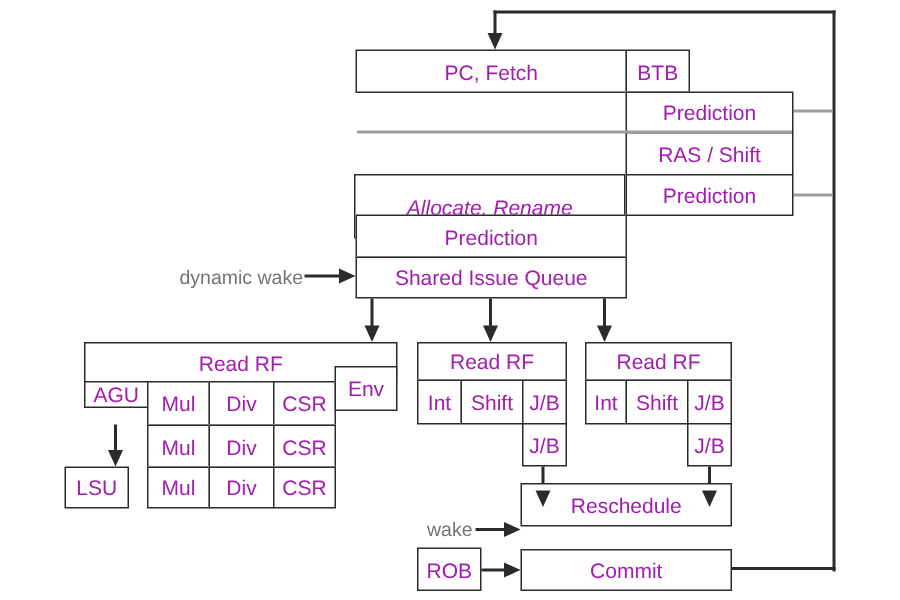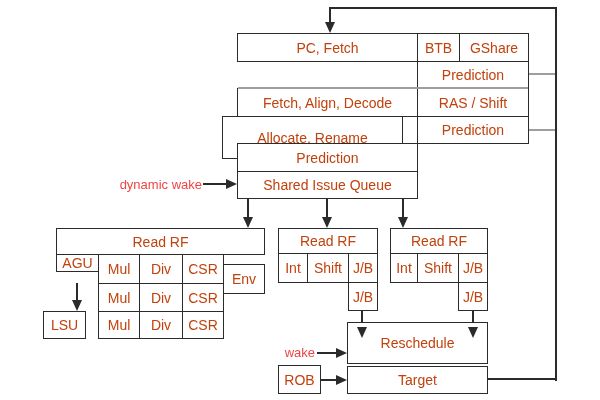--- a/index.html
+++ b/index.html
@@ -3,53 +3,51 @@
 <meta charset="utf-8">
 <style>
   html,body{margin:0;padding:0;background:#ffffff;}
   .canvas{
     position:relative;width:600px;height:400px;background:#ffffff;overflow:hidden;
     font-family:"Liberation Sans","DejaVu Sans",sans-serif;
   }
   .b{
     position:absolute;box-sizing:border-box;border:1px solid #2b2b2b;background:#ffffff;
     display:flex;align-items:center;justify-content:center;
-    font-size:14px;color:#c2410c;white-space:nowrap;z-index:2;line-height:1;
+    font-size:14px;color:#a21caf;white-space:nowrap;z-index:2;line-height:1;
   }
   .hl{position:absolute;height:2px;background:#2b2b2b;z-index:1;}
   .vl{position:absolute;width:2px;background:#2b2b2b;z-index:1;}
   .gray{background:#9e9e9e;}
   .gdiv{position:absolute;background:#9e9e9e;z-index:3;}
   .ah-d{position:absolute;width:0;height:0;border-left:5px solid transparent;
     border-right:5px solid transparent;border-top:11px solid #2b2b2b;z-index:4;}
   .ah-r{position:absolute;width:0;height:0;border-top:5px solid transparent;
     border-bottom:5px solid transparent;border-left:11px solid #2b2b2b;z-index:4;}
-  .lab{position:absolute;font-size:13px;color:#ef4444;z-index:2;text-align:right;line-height:15px;white-space:nowrap;}
+  .lab{position:absolute;font-size:13px;color:#737373;z-index:2;text-align:right;line-height:15px;white-space:nowrap;}
 </style>
 </head>
 <body>
 
 <div class="canvas">
 
   <div class="hl" style="left:329px;top:7px;width:228px;"></div>
   <div class="vl" style="left:555px;top:7px;height:374px;"></div>
   <div class="vl" style="left:329px;top:7px;height:16px;"></div>
   <div class="ah-d" style="left:325px;top:22px;"></div>
   <div class="hl" style="left:488px;top:378px;width:69px;"></div>
   <div class="hl gray" style="left:528px;top:73px;width:27px;"></div>
   <div class="hl gray" style="left:528px;top:129px;width:27px;"></div>
 
   <div class="b" style="left:237px;top:33px;width:181px;height:29px;">PC, Fetch</div>
-  <div class="b" style="left:237px;top:88px;width:181px;height:29px;">Fetch, Align, Decode</div>
-  <div class="b" style="left:222px;top:116px;width:181px;height:43px;">Allocate, Rename</div>
+  <div class="b" style="left:236px;top:116px;width:181px;height:43px;font-style:italic;">Allocate, Rename</div>
   <div class="b" style="left:237px;top:143px;width:181px;height:29px;">Prediction</div>
   <div class="b" style="left:237px;top:171px;width:181px;height:28px;">Shared Issue Queue</div>
 
   <div class="b" style="left:417px;top:33px;width:43px;height:29px;">BTB</div>
-  <div class="b" style="left:459px;top:33px;width:70px;height:29px;">GShare</div>
   <div class="b" style="left:417px;top:61px;width:112px;height:28px;">Prediction</div>
   <div class="b" style="left:417px;top:88px;width:112px;height:29px;">RAS / Shift</div>
   <div class="b" style="left:417px;top:116px;width:112px;height:28px;">Prediction</div>
 
   <div class="gdiv" style="left:238px;top:87px;width:290px;height:2px;"></div>
 
   <div class="lab" style="left:90px;top:177px;width:112px;">dynamic wake</div>
   <div class="hl" style="left:203px;top:183px;width:25px;"></div>
   <div class="ah-r" style="left:226px;top:179px;"></div>
 
@@ -58,21 +56,21 @@
   <div class="vl" style="left:326px;top:198px;height:20px;"></div>
   <div class="ah-d" style="left:322px;top:217px;"></div>
   <div class="vl" style="left:402px;top:198px;height:20px;"></div>
   <div class="ah-d" style="left:398px;top:217px;"></div>
 
   <div class="b" style="left:56px;top:228px;width:209px;height:27px;">Read RF</div>
   <div class="b" style="left:56px;top:254px;width:43px;height:18px;">AGU</div>
   <div class="b" style="left:98px;top:254px;width:42px;height:30px;">Mul</div>
   <div class="b" style="left:139px;top:254px;width:44px;height:30px;">Div</div>
   <div class="b" style="left:182px;top:254px;width:42px;height:30px;">CSR</div>
-  <div class="b" style="left:223px;top:264px;width:42px;height:30px;">Env</div>
+  <div class="b" style="left:223px;top:244px;width:42px;height:30px;">Env</div>
   <div class="b" style="left:98px;top:283px;width:42px;height:29px;">Mul</div>
   <div class="b" style="left:139px;top:283px;width:44px;height:29px;">Div</div>
   <div class="b" style="left:182px;top:283px;width:42px;height:29px;">CSR</div>
   <div class="b" style="left:98px;top:311px;width:42px;height:28px;">Mul</div>
   <div class="b" style="left:139px;top:311px;width:44px;height:28px;">Div</div>
   <div class="b" style="left:182px;top:311px;width:42px;height:28px;">CSR</div>
 
   <div class="vl" style="left:76px;top:283px;height:18px;"></div>
   <div class="ah-d" style="left:72px;top:300px;"></div>
   <div class="b" style="left:43px;top:311px;width:43px;height:28px;">LSU</div>
@@ -91,20 +89,20 @@
 
   <div class="vl" style="left:361px;top:310px;height:18px;"></div>
   <div class="ah-d" style="left:357px;top:327px;"></div>
   <div class="vl" style="left:472px;top:310px;height:18px;"></div>
   <div class="ah-d" style="left:468px;top:327px;"></div>
 
   <div class="lab" style="left:277px;top:345px;width:38px;">wake</div>
   <div class="hl" style="left:317px;top:352px;width:21px;"></div>
   <div class="ah-r" style="left:336px;top:348px;"></div>
 
-  <div class="b" style="left:347px;top:322px;width:141px;height:42px;">Reschedule</div>
-  <div class="b" style="left:347px;top:366px;width:141px;height:28px;">Target</div>
+  <div class="b" style="left:347px;top:322px;width:141px;height:29px;">Reschedule</div>
+  <div class="b" style="left:347px;top:366px;width:141px;height:28px;">Commit</div>
 
   <div class="b" style="left:278px;top:365px;width:43px;height:29px;">ROB</div>
   <div class="hl" style="left:320px;top:379px;width:18px;"></div>
   <div class="ah-r" style="left:336px;top:375px;"></div>
 
 </div>
 
 </body></html>

